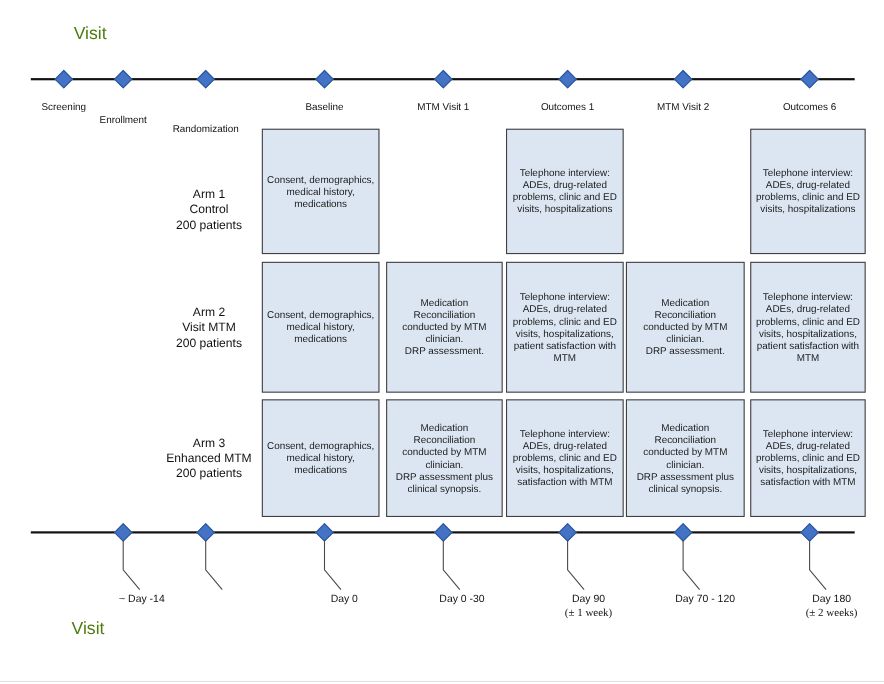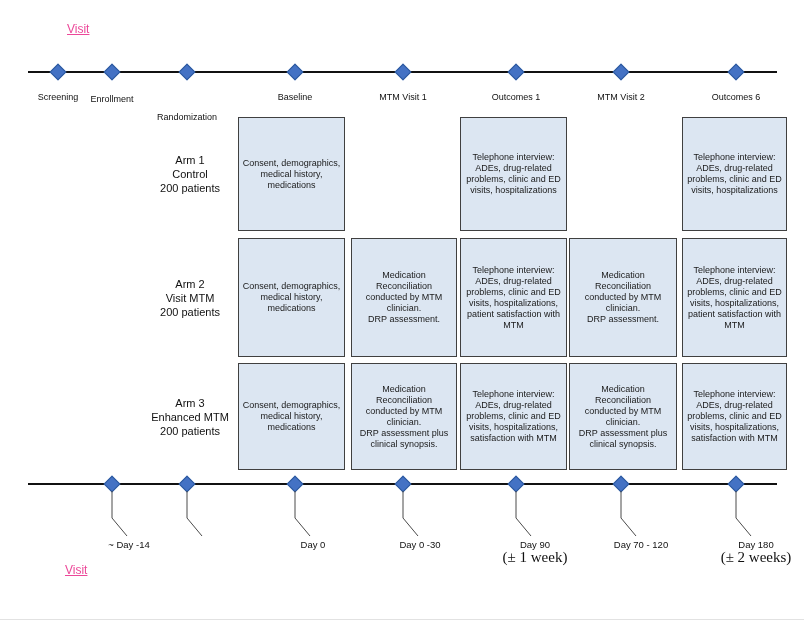--- a/index.html
+++ b/index.html
@@ -1,20 +1,20 @@
 <!DOCTYPE html>
 <html><head>
 <meta charset="utf-8">
 <style>
   html,body{margin:0;padding:0;background:#ffffff;}
   .canvas{
     position:relative;width:804px;height:622px;background:#ffffff;overflow:hidden;
     font-family:"Liberation Sans","DejaVu Sans",sans-serif;color:#1a1a1a;
   }
-  .axis-title{position:absolute;font-size:12px;color:#ec4899;text-decoration:underline;}
+  .axis-title{position:absolute;font-size:16px;color:#4d7c0f;}
   .hline{position:absolute;height:2px;background:#111;}
   .diamond{
     position:absolute;width:10px;height:10px;background:#4472c4;border:1px solid #2c599d;
     transform:translate(-50%,-50%) rotate(45deg);
   }
   .visit-label{
     position:absolute;width:120px;margin-left:-60px;text-align:center;
     font-size:9px;line-height:11px;color:#111;
   }
   .arm-label{
@@ -25,21 +25,21 @@
   .box{
     position:absolute;background:#dce6f2;border:1px solid #404040;box-sizing:border-box;
     display:flex;align-items:center;justify-content:center;text-align:center;
     font-size:9px;line-height:11px;padding:2px 3px;
   }
   .box span{white-space:pre-line;}
   .time-label{
     position:absolute;width:120px;margin-left:-60px;text-align:center;
     font-size:9.5px;line-height:13px;color:#111;
   }
-  .time-label .serif{font-family:"Liberation Serif","DejaVu Serif",serif;font-size:15px;}
+  .time-label .serif{font-family:"Liberation Serif","DejaVu Serif",serif;font-size:10px;}
   .connectors{position:absolute;left:0;top:0;width:804px;height:622px;pointer-events:none;}
   .bottom-hairline{position:absolute;left:0;top:619px;width:804px;height:1px;background:#e2e2e2;}
 </style>
 </head>
 <body>
 
 <div class="canvas">
 
   <div class="axis-title" style="left:67px;top:22px;">Visit</div>
 
@@ -47,29 +47,29 @@
   <div class="diamond" style="left:58px;top:72px;"></div>
   <div class="diamond" style="left:112px;top:72px;"></div>
   <div class="diamond" style="left:187px;top:72px;"></div>
   <div class="diamond" style="left:295px;top:72px;"></div>
   <div class="diamond" style="left:403px;top:72px;"></div>
   <div class="diamond" style="left:516px;top:72px;"></div>
   <div class="diamond" style="left:621px;top:72px;"></div>
   <div class="diamond" style="left:736px;top:72px;"></div>
 
   <div class="visit-label" style="left:58px;top:92px;">Screening</div>
-  <div class="visit-label" style="left:112px;top:94px;text-align:center;">Enrollment</div>
+  <div class="visit-label" style="left:112px;top:104px;text-align:center;">Enrollment</div>
   <div class="visit-label" style="left:187px;top:94px;margin-top:18px;">Randomization</div>
   <div class="visit-label" style="left:295px;top:92px;">Baseline</div>
   <div class="visit-label" style="left:403px;top:92px;">MTM Visit 1</div>
   <div class="visit-label" style="left:516px;top:92px;">Outcomes 1</div>
   <div class="visit-label" style="left:621px;top:92px;">MTM Visit 2</div>
   <div class="visit-label" style="left:736px;top:92px;">Outcomes 6</div>
 
-  <div class="arm-label" style="top:117px;height:114px;">
+  <div class="arm-label" style="top:134px;height:114px;">
     <div>Arm 1</div>
     <div>Control</div>
     <div>200 patients</div>
   </div>
   <div class="box" style="left:238px;top:117px;width:107px;height:114px;">
     <span>Consent, demographics, medical history, medications</span>
   </div>
   <div class="box" style="left:460px;top:117px;width:107px;height:114px;">
     <span>Telephone interview: ADEs, drug-related problems, clinic and ED visits, hospitalizations</span>
   </div>

